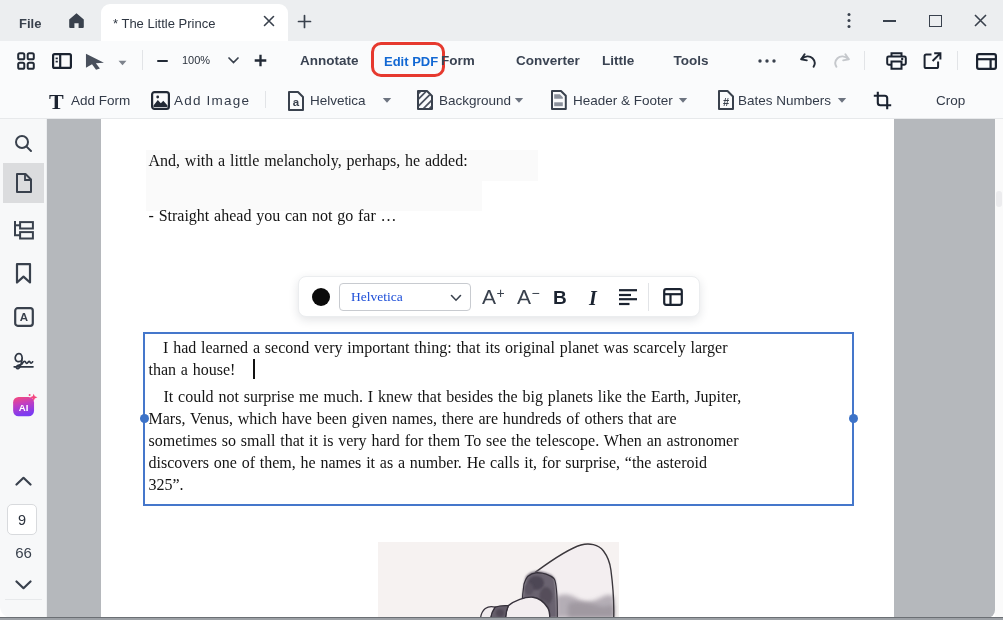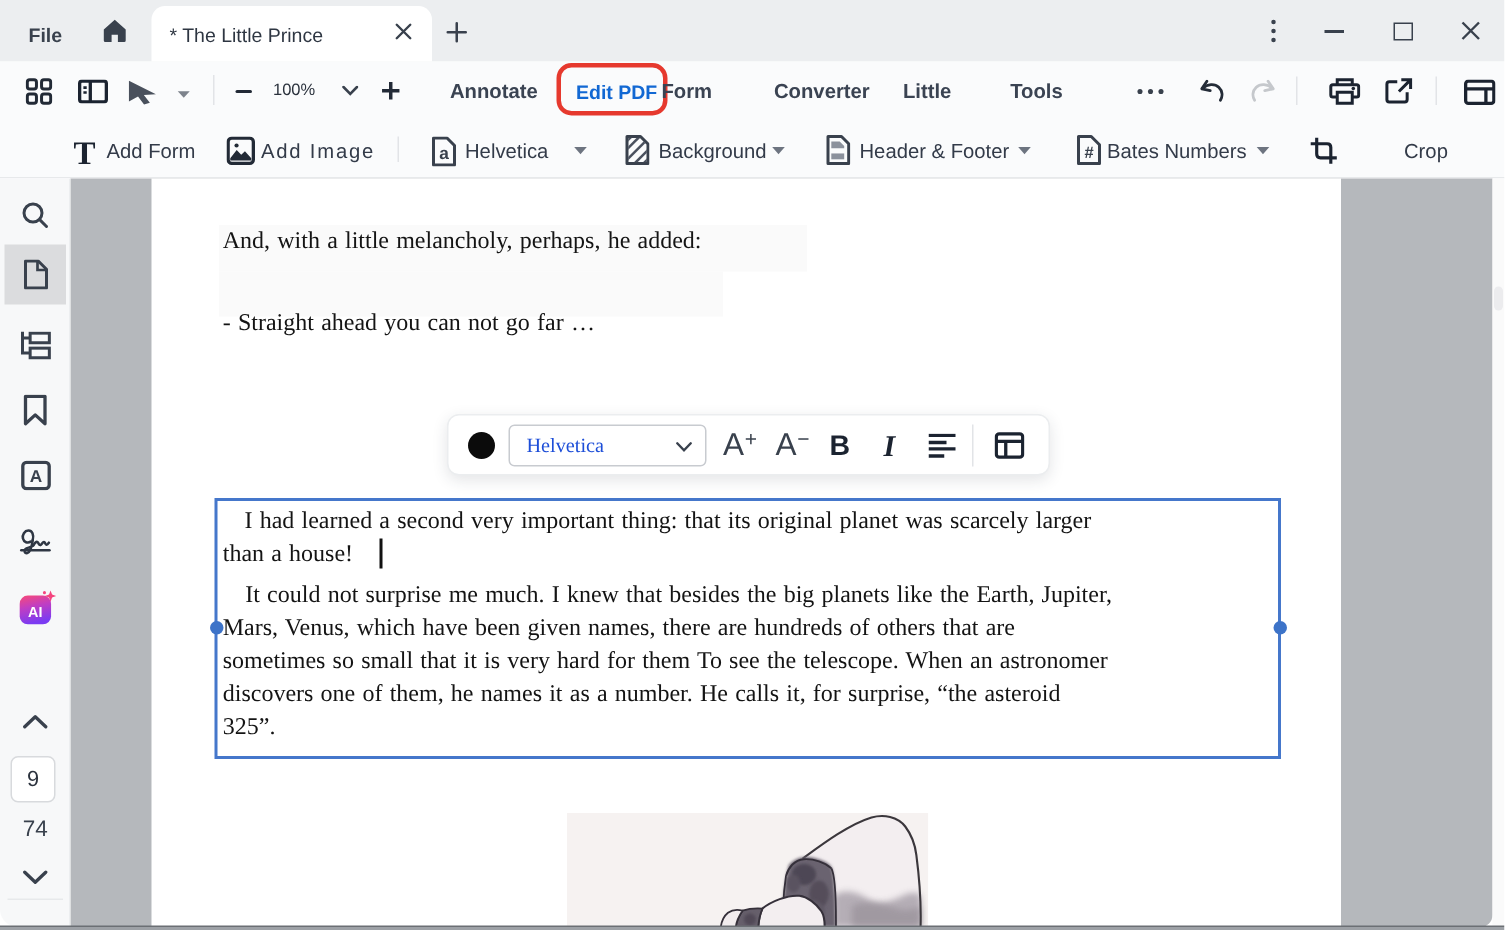--- a/index.html
+++ b/index.html
@@ -310,21 +310,21 @@
     <path d="M19.2 0.5 L20.1 2.9 L22.5 3.8 L20.1 4.7 L19.2 7.1 L18.3 4.7 L15.9 3.8 L18.3 2.9 Z" fill="#f4457e"></path>
     <circle cx="15.6" cy="1.8" r="0.9" fill="#f4457e"></circle>
   </svg>
 </div>
 <div class="abs" style="left:15px; top:476px;">
   <svg width="17" height="10" viewBox="0 0 17 10">
       <path d="M1.5 8.5 L8.5 1.8 L15.5 8.5" fill="none" stroke="#39414d" stroke-width="2.2" stroke-linecap="round" stroke-linejoin="round"></path>
     </svg>
 </div>
 <div class="abs" style="left:7px; top:504px; width:30px; height:31px; background:#fff; border:1px solid #d8dadd; border-radius:5px; display:flex; align-items:center; justify-content:center; font-size:14.5px; color:#2b323d;">9</div>
-<div class="abs" style="left:12px; top:544px; width:23px; text-align:center; font-size:15px; color:#39414d;">74</div>
+<div class="abs" style="left:12px; top:544px; width:23px; text-align:center; font-size:15px; color:#39414d;">66</div>
 <div class="abs" style="left:15px; top:580px;">
   <svg width="17" height="10" viewBox="0 0 17 10">
       <path d="M1.5 1.5 L8.5 8.2 L15.5 1.5" fill="none" stroke="#39414d" stroke-width="2.2" stroke-linecap="round" stroke-linejoin="round"></path>
     </svg>
 </div>
 <div class="abs" style="left:5px; top:599px; width:37px; height:1px; background:#e7e9eb;"></div>
 
 <div class="abs" style="left:146px; top:150px; width:392px; height:31px; background:#fafafa;"></div>
 <div class="abs" style="left:146px; top:181px; width:336px; height:30px; background:#fafafa;"></div>
 <div class="serifline" style="left:148.5px; top:153.2px;">And, with a little melancholy, perhaps, he added:</div>

